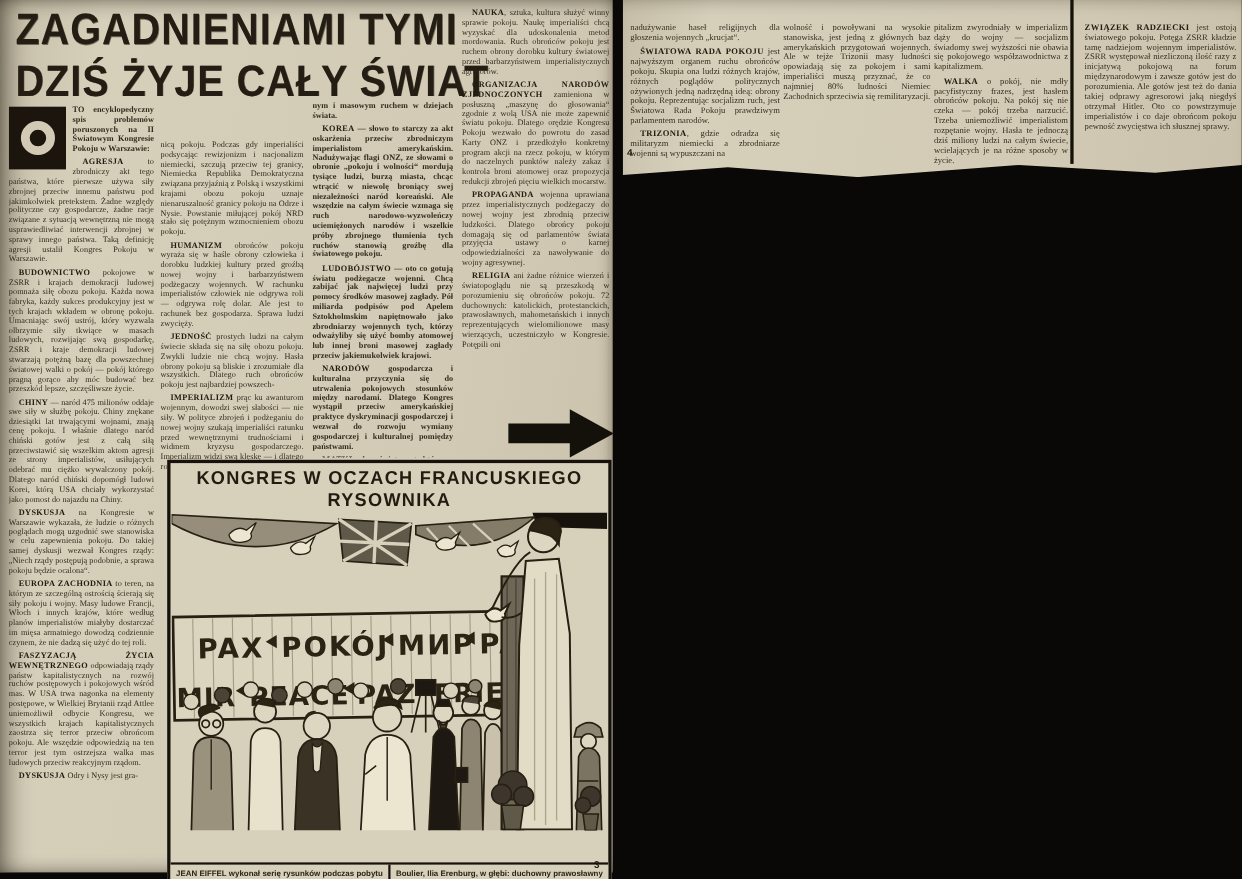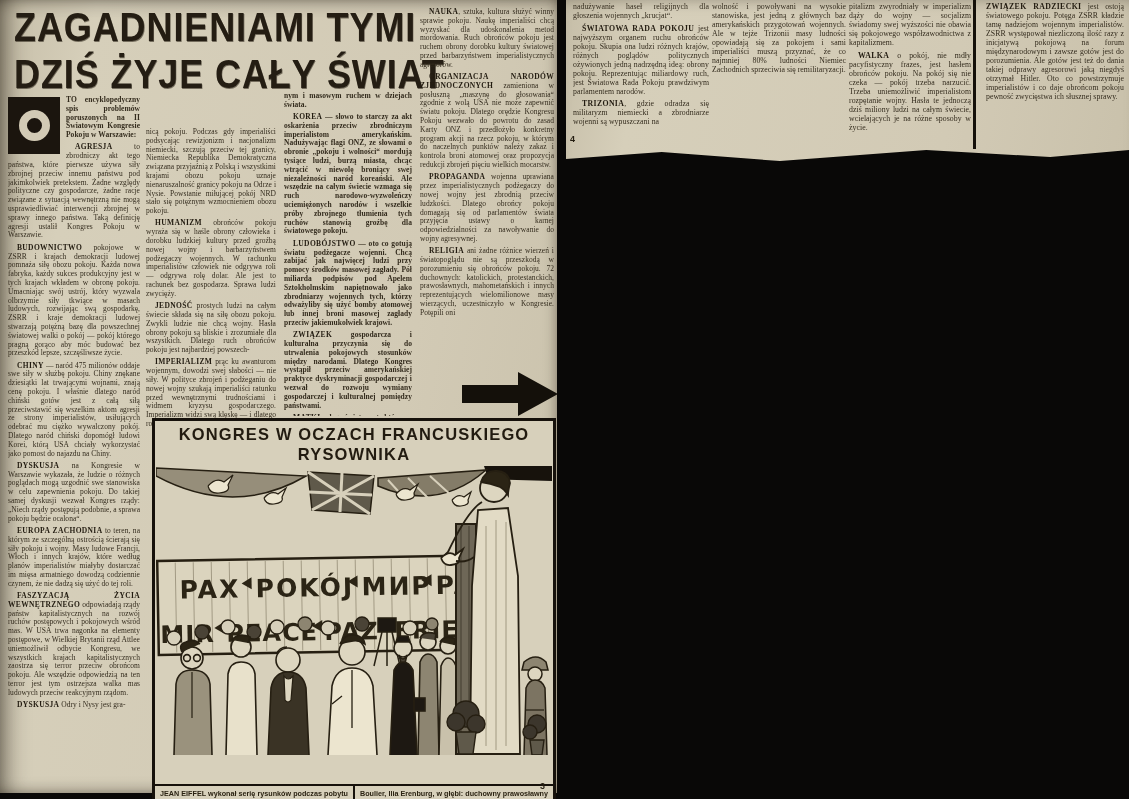--- a/index.html
+++ b/index.html
@@ -46,21 +46,21 @@
   .art{display:block;margin:1px auto 0;}
   .caption{position:absolute;left:0;right:0;bottom:0;height:41px;border-top:2.5px solid #16110b;
     display:flex;background:#d7d0bb;
     font-family:"Liberation Sans",sans-serif;font-weight:bold;font-size:7.2px;line-height:9.4px;color:#2a2212;}
   .caption p{margin:3px 5px;flex:1;text-align:justify;}
   .caption .vrule{width:2px;background:#16110b;}
   .pagenum{position:absolute;font-family:"Liberation Sans",sans-serif;font-weight:bold;
     font-size:9px;color:#241d11;}
   .left-num{right:12px;bottom:2px;}
   .right-num{left:4px;top:134px;}
-  .right-page .col{top:2px;height:140px;font-size:7.8px;line-height:9px;}
+  .right-page .col{top:20px;height:140px;font-size:7.8px;line-height:9px;}
   .r1{left:7px;width:136px;}
   .r2{left:146px;width:134px;}
   .r3{left:283px;width:122px;}
   .r4{left:420px;width:138px;}
   .vdivider{position:absolute;left:407px;top:0;width:3px;height:149px;background:#14100a;}
 </style>
 </head>
 <body>
 
 <div>
@@ -90,21 +90,21 @@
       <p class="noind"><span>nicą pokoju. Podczas gdy imperialiści podsycając rewizjonizm i nacjonalizm niemiecki, szczują przeciw tej granicy, Niemiecka Republika Demokratyczna związana przyjaźnią z Polską i wszystkimi krajami obozu pokoju uznaje nienaruszalność granicy pokoju na Odrze i Nysie. Powstanie miłującej pokój NRD stało się potężnym wzmocnieniem obozu pokoju.</span></p>
       <p><b>HUMANIZM</b><span> obrońców pokoju wyraża się w haśle obrony człowieka i dorobku ludzkiej kultury przed groźbą nowej wojny i barbarzyństwem podżegaczy wojennych. W rachunku imperialistów człowiek nie odgrywa roli — odgrywa rolę dolar. Ale jest to rachunek bez gospodarza. Sprawa ludzi zwycięży.</span></p>
       <p><b>JEDNOŚĆ</b><span> prostych ludzi na całym świecie składa się na siłę obozu pokoju. Zwykli ludzie nie chcą wojny. Hasła obrony pokoju są bliskie i zrozumiałe dla wszystkich. Dlatego ruch obrońców pokoju jest najbardziej powszech-</span></p>
       <p><b>IMPERIALIZM</b><span> prąc ku awanturom wojennym, dowodzi swej słabości — nie siły. W polityce zbrojeń i podżeganiu do nowej wojny szukają imperialiści ratunku przed wewnętrznymi trudnościami i widmem kryzysu gospodarczego. Imperializm widzi swą klęskę — i dlatego rozpaczliwie zaostrza opór.</span></p>
     </div>
 
     <div class="col c3">
       <p class="noind"><span>nym i masowym ruchem w dziejach świata.</span></p>
       <p><b>KOREA</b><span> — słowo to starczy za akt oskarżenia przeciw zbrodniczym imperialistom amerykańskim. Nadużywając flagi ONZ, ze słowami o obronie „pokoju i wolności“ mordują tysiące ludzi, burzą miasta, chcąc wtrącić w niewolę broniący swej niezależności naród koreański. Ale wszędzie na całym świecie wzmaga się ruch narodowo-wyzwoleńczy uciemiężonych narodów i wszelkie próby zbrojnego tłumienia tych ruchów stanowią groźbę dla światowego pokoju.</span></p>
       <p><b>LUDOBÓJSTWO</b><span> — oto co gotują światu podżegacze wojenni. Chcą zabijać jak najwięcej ludzi przy pomocy środków masowej zagłady. Pół miliarda podpisów pod Apelem Sztokholmskim napiętnowało jako zbrodniarzy wojennych tych, którzy odważyliby się użyć bomby atomowej lub innej broni masowej zagłady przeciw jakiemukolwiek krajowi.</span></p>
-      <p><b>ZWIĄZEK</b><span> gospodarcza i kulturalna przyczynia się do utrwalenia pokojowych stosunków między narodami. Dlatego Kongres wystąpił przeciw amerykańskiej praktyce dyskryminacji gospodarczej i wezwał do rozwoju wymiany gospodarczej i kulturalnej pomiędzy państwami.</span></p>
+      <p><b>NARODÓW</b><span> gospodarcza i kulturalna przyczynia się do utrwalenia pokojowych stosunków między narodami. Dlatego Kongres wystąpił przeciw amerykańskiej praktyce dyskryminacji gospodarczej i wezwał do rozwoju wymiany gospodarczej i kulturalnej pomiędzy państwami.</span></p>
       <p><b>MATKI</b><span> całego świata — te któ-</span></p>
     </div>
 
     <div class="col c4">
       <p><b>NAUKA</b><span>, sztuka, kultura służyć winny sprawie pokoju. Naukę imperialiści chcą wyzyskać dla udoskonalenia metod mordowania. Ruch obrońców pokoju jest ruchem obrony dorobku kultury światowej przed barbarzyństwem imperialistycznych agresorów.</span></p>
       <p><b>ORGANIZACJA NARODÓW ZJEDNOCZONYCH</b><span> zamieniona w posłuszną „maszynę do głosowania“ zgodnie z wolą USA nie może zapewnić światu pokoju. Dlatego orędzie Kongresu Pokoju wezwało do powrotu do zasad Karty ONZ i przedłożyło konkretny program akcji na rzecz pokoju, w którym do naczelnych punktów należy zakaz i kontrola broni atomowej oraz propozycja redukcji zbrojeń pięciu wielkich mocarstw.</span></p>
       <p><b>PROPAGANDA</b><span> wojenna uprawiana przez imperialistycznych podżegaczy do nowej wojny jest zbrodnią przeciw ludzkości. Dlatego obrońcy pokoju domagają się od parlamentów świata przyjęcia ustawy o karnej odpowiedzialności za nawoływanie do wojny agresywnej.</span></p>
       <p><b>RELIGIA</b><span> ani żadne różnice wierzeń i światopoglądu nie są przeszkodą w porozumieniu się obrońców pokoju. 72 duchownych: katolickich, protestanckich, prawosławnych, mahometańskich i innych reprezentujących wielomilionowe masy wierzących, uczestniczyło w Kongresie. Potępili oni</span></p>
     </div>
 
@@ -252,21 +252,21 @@
         <p>Boulier, Ilia Erenburg, w głębi: duchowny prawosławny i ksiądz katolicki (ks. Gaggero). Na prawo: Eugenia Cotton w rozmowie z dwiema dziewczętami z ZMP.</p>
       </figcaption>
     </figure>
 
     <div class="pagenum left-num">3</div>
   </section>
 
   <section class="paper right-page">
     <div class="col r1">
       <p class="noind"><span>nadużywanie haseł religijnych dla głoszenia wojennych „krucjat“.</span></p>
-      <p><b>ŚWIATOWA RADA POKOJU</b><span> jest najwyższym organem ruchu obrońców pokoju. Skupia ona ludzi różnych krajów, różnych poglądów politycznych ożywionych jedną nadrzędną ideą: obrony pokoju. Reprezentując miliardowy ruch, jest Światowa Rada Pokoju prawdziwym parlamentem narodów.</span></p>
+      <p><b>ŚWIATOWA RADA POKOJU</b><span> jest najwyższym organem ruchu obrońców pokoju. Skupia ona ludzi różnych krajów, różnych poglądów politycznych ożywionych jedną nadrzędną ideą: obrony pokoju. Reprezentując socjalizm ruch, jest Światowa Rada Pokoju prawdziwym parlamentem narodów.</span></p>
       <p><b>TRIZONIA</b><span>, gdzie odradza się militaryzm niemiecki a zbrodniarze wojenni są wypuszczani na</span></p>
     </div>
     <div class="col r2">
       <p class="noind"><span>wolność i powoływani na wysokie stanowiska, jest jedną z głównych baz amerykańskich przygotowań wojennych. Ale w tejże Trizonii masy ludności opowiadają się za pokojem i sami imperialiści muszą przyznać, że co najmniej 80% ludności Niemiec Zachodnich sprzeciwia się remilitaryzacji.</span></p>
     </div>
     <div class="col r3">
       <p class="noind"><span>pitalizm zwyrodniały w imperializm dąży do wojny — socjalizm świadomy swej wyższości nie obawia się pokojowego współzawodnictwa z kapitalizmem.</span></p>
       <p><b>WALKA</b><span> o pokój, nie mdły pacyfistyczny frazes, jest hasłem obrońców pokoju. Na pokój się nie czeka — pokój trzeba narzucić. Trzeba uniemożliwić imperialistom rozpętanie wojny. Hasła te jednoczą dziś miliony ludzi na całym świecie, wcielających je na różne sposoby w życie.</span></p>
     </div>
     <div class="vdivider"></div>

